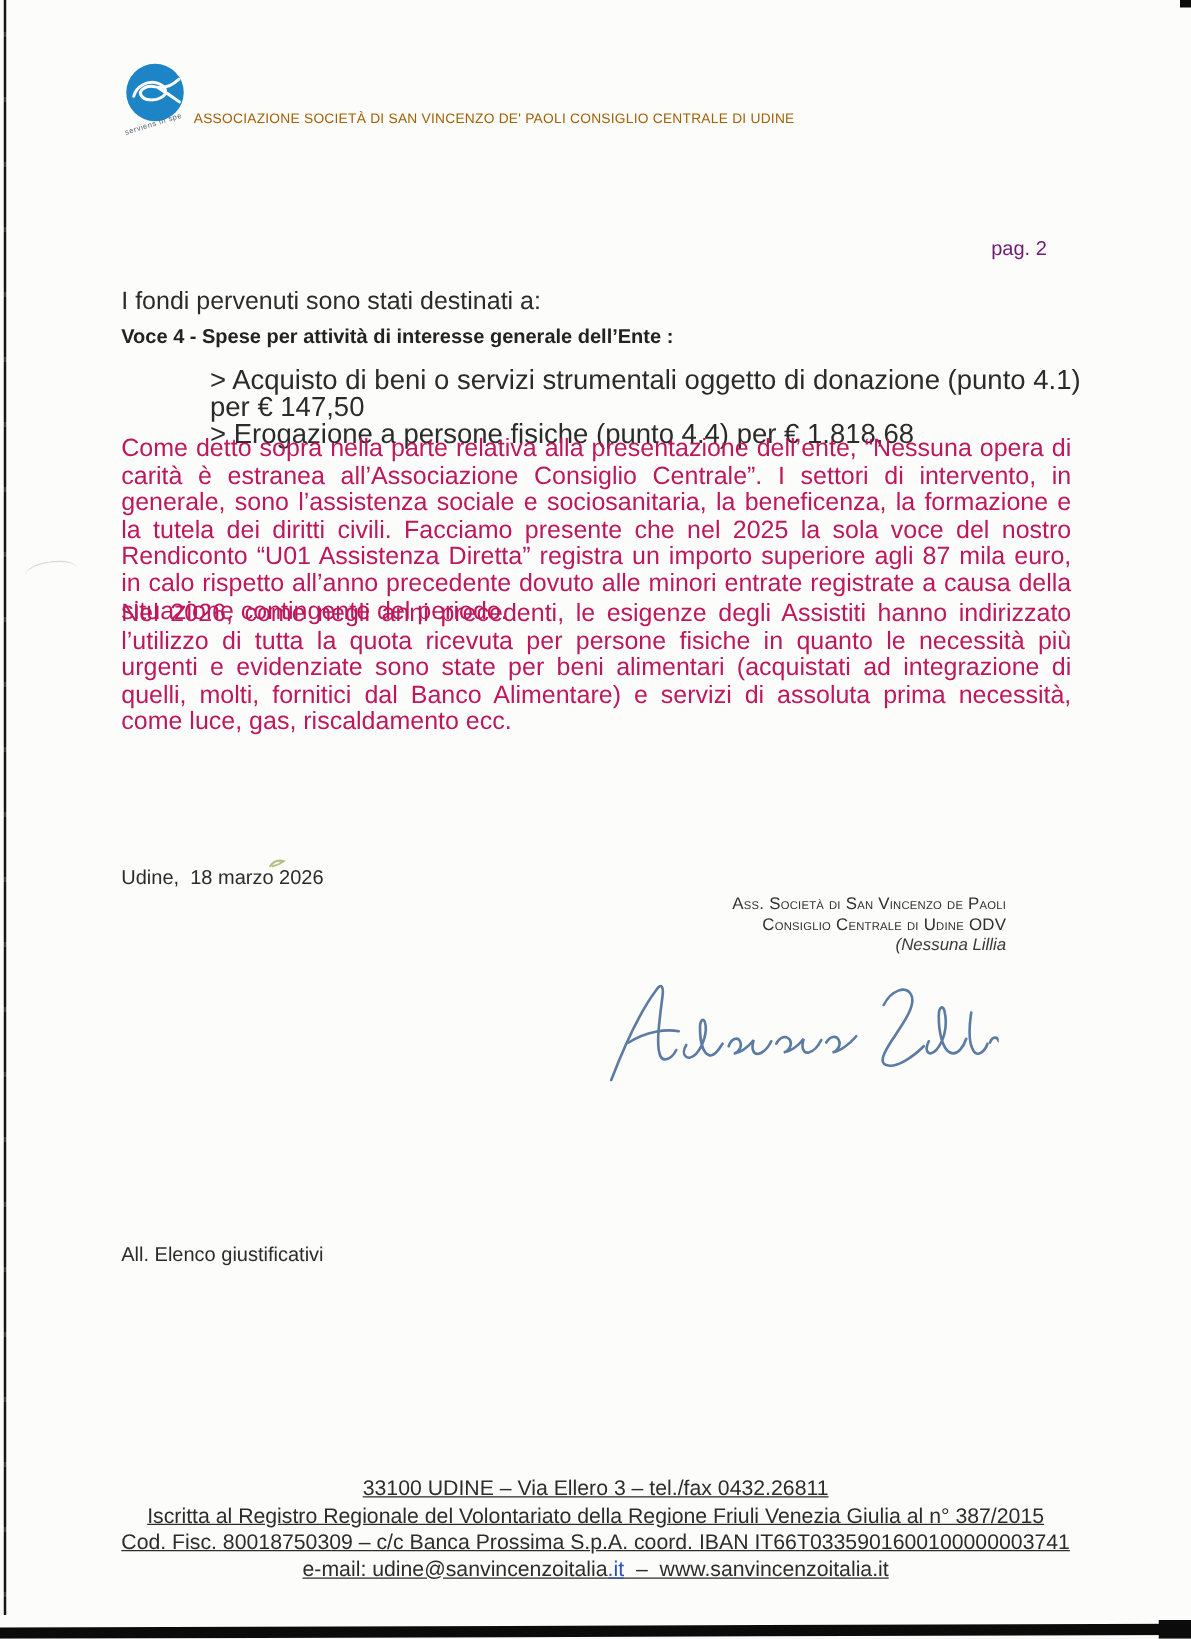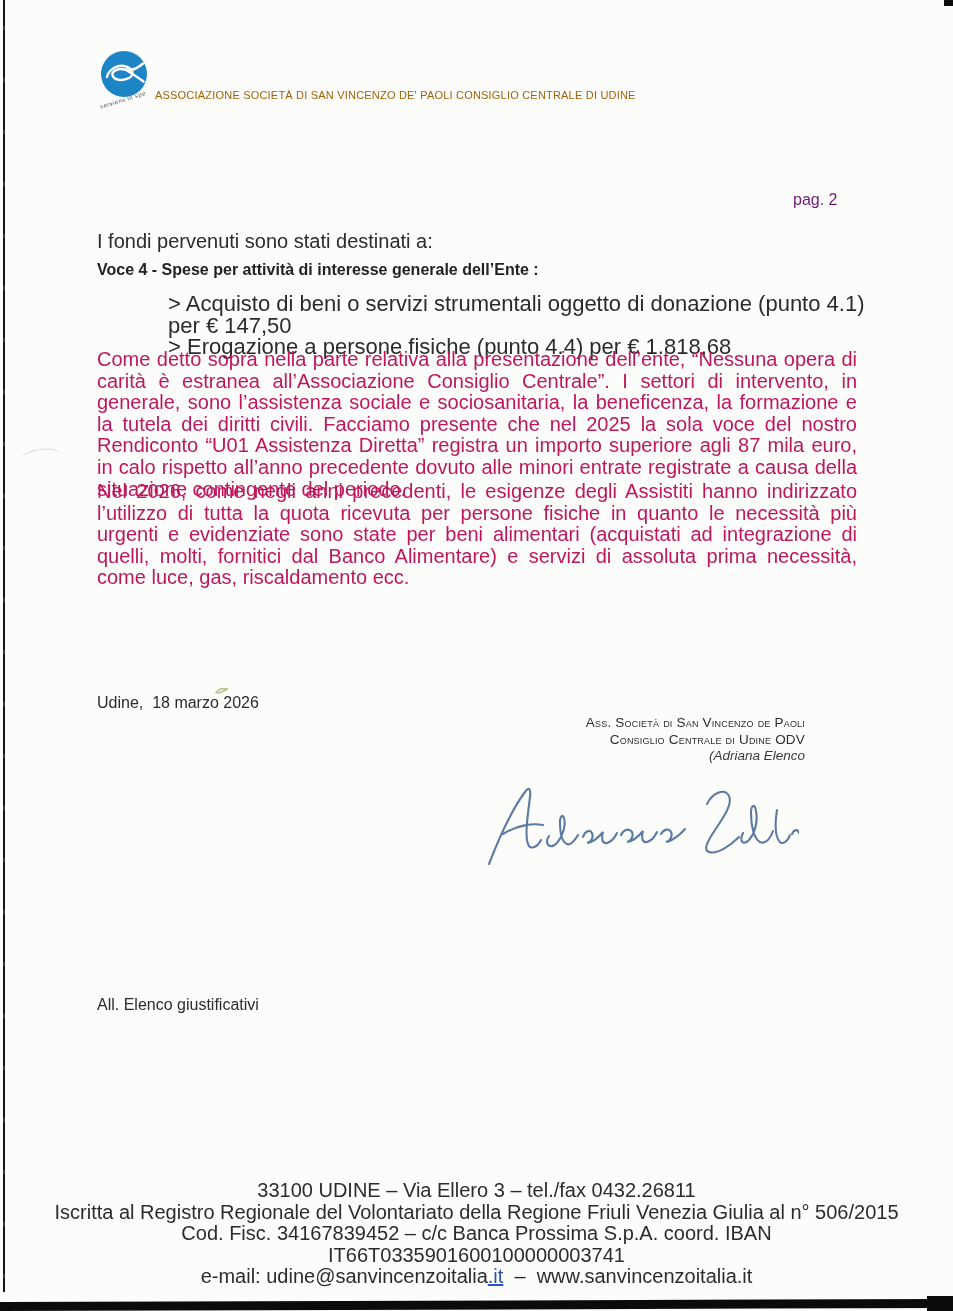--- a/index.html
+++ b/index.html
@@ -46,21 +46,21 @@
   .para2{top:481px;}
   .para3{top:569px;}
   .dateline{position:absolute;left:97px;top:694px;font-size:16px;white-space:pre;}
   
   .sig-block{position:absolute;left:455px;top:715px;width:350px;text-align:right;}
   .sig-org{font-size:13.5px;font-variant:small-caps;letter-spacing:.2px;color:#2e2e2e;line-height:16.5px;}
   .sig-role{font-size:13.5px;font-style:italic;color:#3a3a3a;line-height:16.5px;}
   .sig-handwriting{position:absolute;left:483px;top:780px;}
   .attachment{position:absolute;left:97px;top:984px;font-size:16px;margin-top:12px;}
   
-  .footer{position:absolute;left:40px;top:1180px;width:873px;text-align:center;font-size:20px;line-height:21.5px;color:#2c2c2c;}
+  .footer{position:absolute;left:40px;top:1180px;width:873px;text-align:center;font-size:17px;line-height:21.5px;color:#2c2c2c;text-decoration:underline;}
   .footer .link{color:#2b55b0;text-decoration:underline;}
 </style>
 </head>
 <body>
 
 <div class="page">
 
   <div class="edge-line-left"></div>
   <div class="corner-mark-tr"></div>
   <div class="bottom-bar"></div>
@@ -88,21 +88,21 @@
   </div>
 
   <div class="para para1">Come detto sopra nella parte relativa alla presentazione dell’ente, “Nessuna opera di carità è estranea all’Associazione Consiglio Centrale”. I settori di intervento, in generale, sono l’assistenza sociale e sociosanitaria, la beneficenza, la formazione e la tutela dei diritti civili. Facciamo presente che nel 2025 la sola voce del nostro Rendiconto “U01 Assistenza Diretta” registra un importo superiore agli 87 mila euro, in calo rispetto all’anno precedente dovuto alle minori entrate registrate a causa della situazione contingente del periodo.</div>
   <div class="para para2">Nel 2026, come negli anni precedenti, le esigenze degli Assistiti hanno indirizzato l’utilizzo di tutta la quota ricevuta per persone fisiche in quanto le necessità più urgenti e evidenziate sono state per beni alimentari (acquistati ad integrazione di quelli, molti, fornitici dal Banco Alimentare) e servizi di assoluta prima necessità, come luce, gas, riscaldamento ecc.</div>
 
   <div class="dateline">Udine,  18 marzo 2026</div>
 
   <div class="sig-block">
     <div class="sig-org">Ass. Società di San Vincenzo de Paoli</div>
     <div class="sig-org">Consiglio Centrale di Udine ODV</div>
-    <div class="sig-role">(Adriana Elenco</div>
+    <div class="sig-role">(Nessuna Lillia</div>
   </div>
 
   <svg class="sig-handwriting" width="316" height="90" viewBox="0 0 316 90">
     <g fill="none" stroke="#5c7ba3" stroke-width="2.1" stroke-linecap="round">
       <path d="M6,84 C16,58 30,28 42,12 C46,6 48,9 47,17 C44,40 42,56 45,64 C47,70 54,68 58,60"></path>
       <path d="M20,54 C34,45 50,43 60,45"></path>
       <path d="M66,56 C61,64 67,70 74,63 C80,56 83,45 81,38 C80,34 77,36 77,42 C77,52 79,62 84,64 C88,66 92,60 95,55"></path>
       <path d="M100,57 C102,51 107,49 109,53 C111,57 108,62 104,63 C110,62 116,57 120,52 C118,58 119,64 124,63 C128,62 132,57 134,53"></path>
       <path d="M138,55 C141,49 146,48 149,52 C151,56 148,61 144,62 C150,61 156,56 160,51 C158,57 159,63 164,62 C168,61 172,56 174,52"></path>
       <path d="M178,54 C181,49 186,48 188,52 C190,56 187,61 183,62 C189,61 197,55 202,49"></path>
@@ -110,18 +110,18 @@
       <path d="M260,53 C256,61 260,66 266,60 C272,53 275,42 273,31 C272,23 268,25 268,33 C268,46 271,59 277,62 C283,65 288,57 290,51"></path>
       <path d="M294,30 C292,43 292,55 296,61 C299,66 305,61 307,55"></path>
       <path d="M309,54 C311,49 315,49 316,53"></path>
     </g>
   </svg>
 
   <div class="attachment">All. Elenco giustificativi</div>
 
   <div class="footer">
     <div>33100 UDINE – Via Ellero 3 –  tel./fax 0432.26811</div>
-    <div>Iscritta al Registro Regionale del Volontariato della Regione Friuli Venezia Giulia al n° 506/2015</div>
-    <div>Cod. Fisc. 34167839452 – c/c Banca Prossima S.p.A. coord. IBAN IT66T0335901600100000003741</div>
+    <div>Iscritta al Registro Regionale del Volontariato della Regione Friuli Venezia Giulia al n° 387/2015</div>
+    <div>Cod. Fisc. 80018750309 – c/c Banca Prossima S.p.A. coord. IBAN IT66T0335901600100000003741</div>
     <div><span>e-mail:  udine@sanvincenzoitalia</span><span class="link">.it</span><span style="white-space:pre">  –  www.sanvincenzoitalia.it</span></div>
   </div>
 
 </div>
 
 </body></html>

